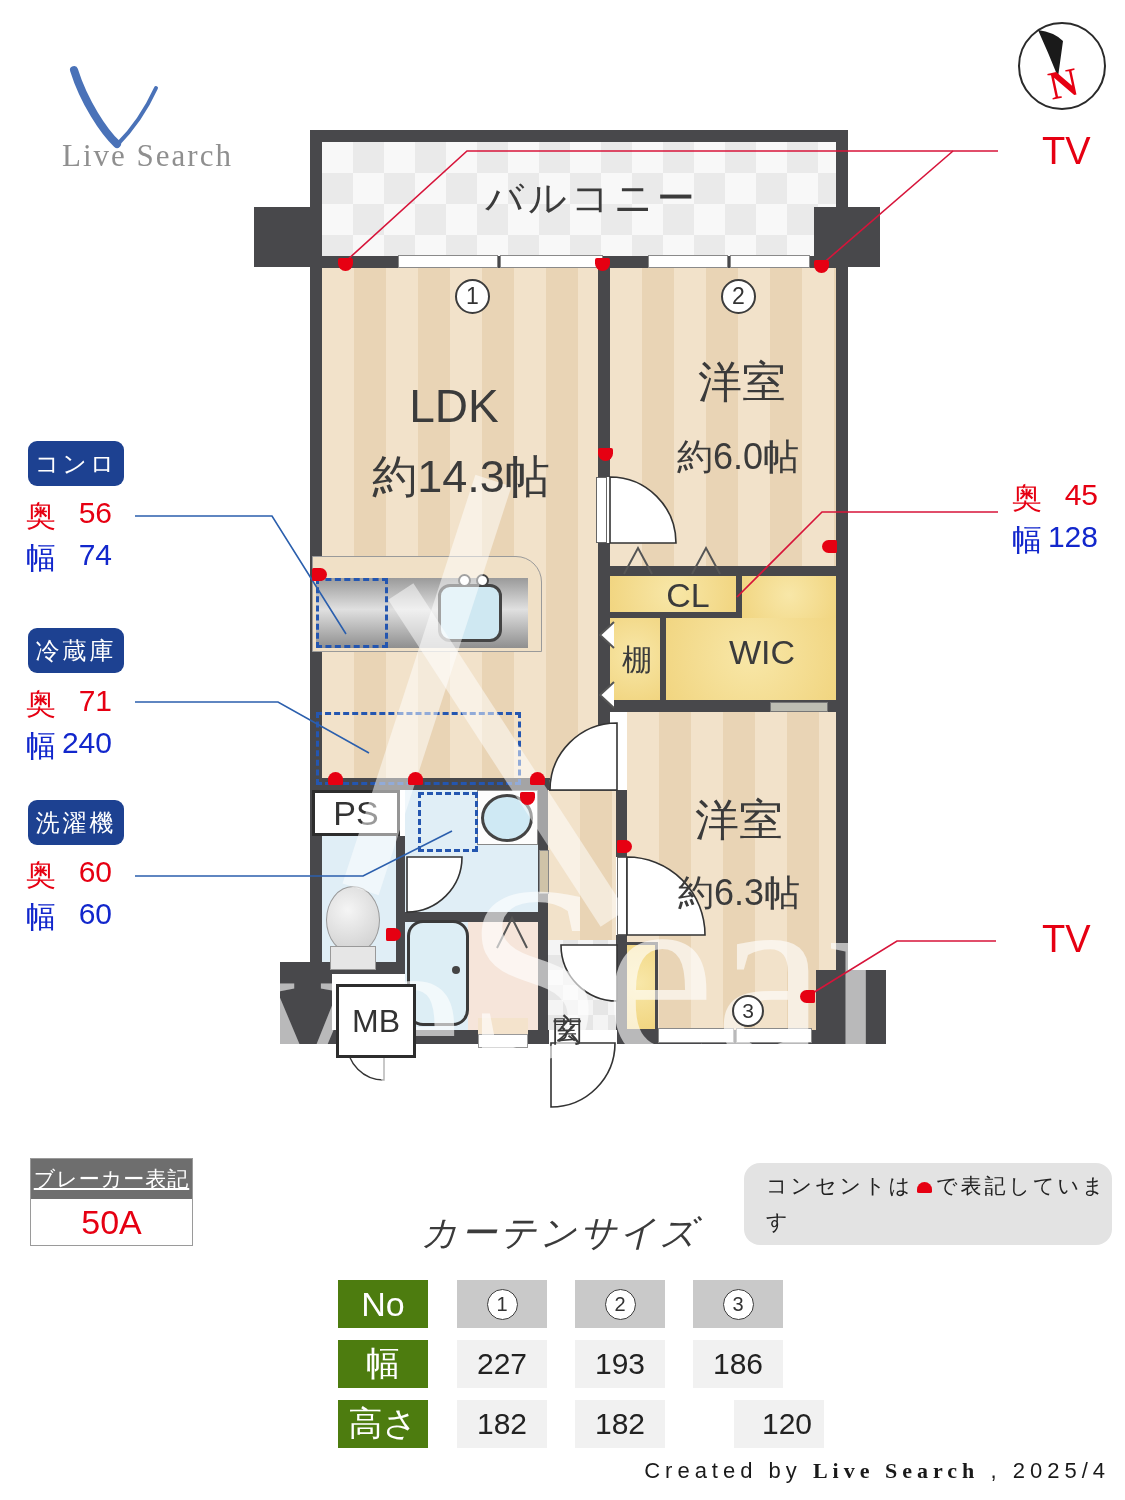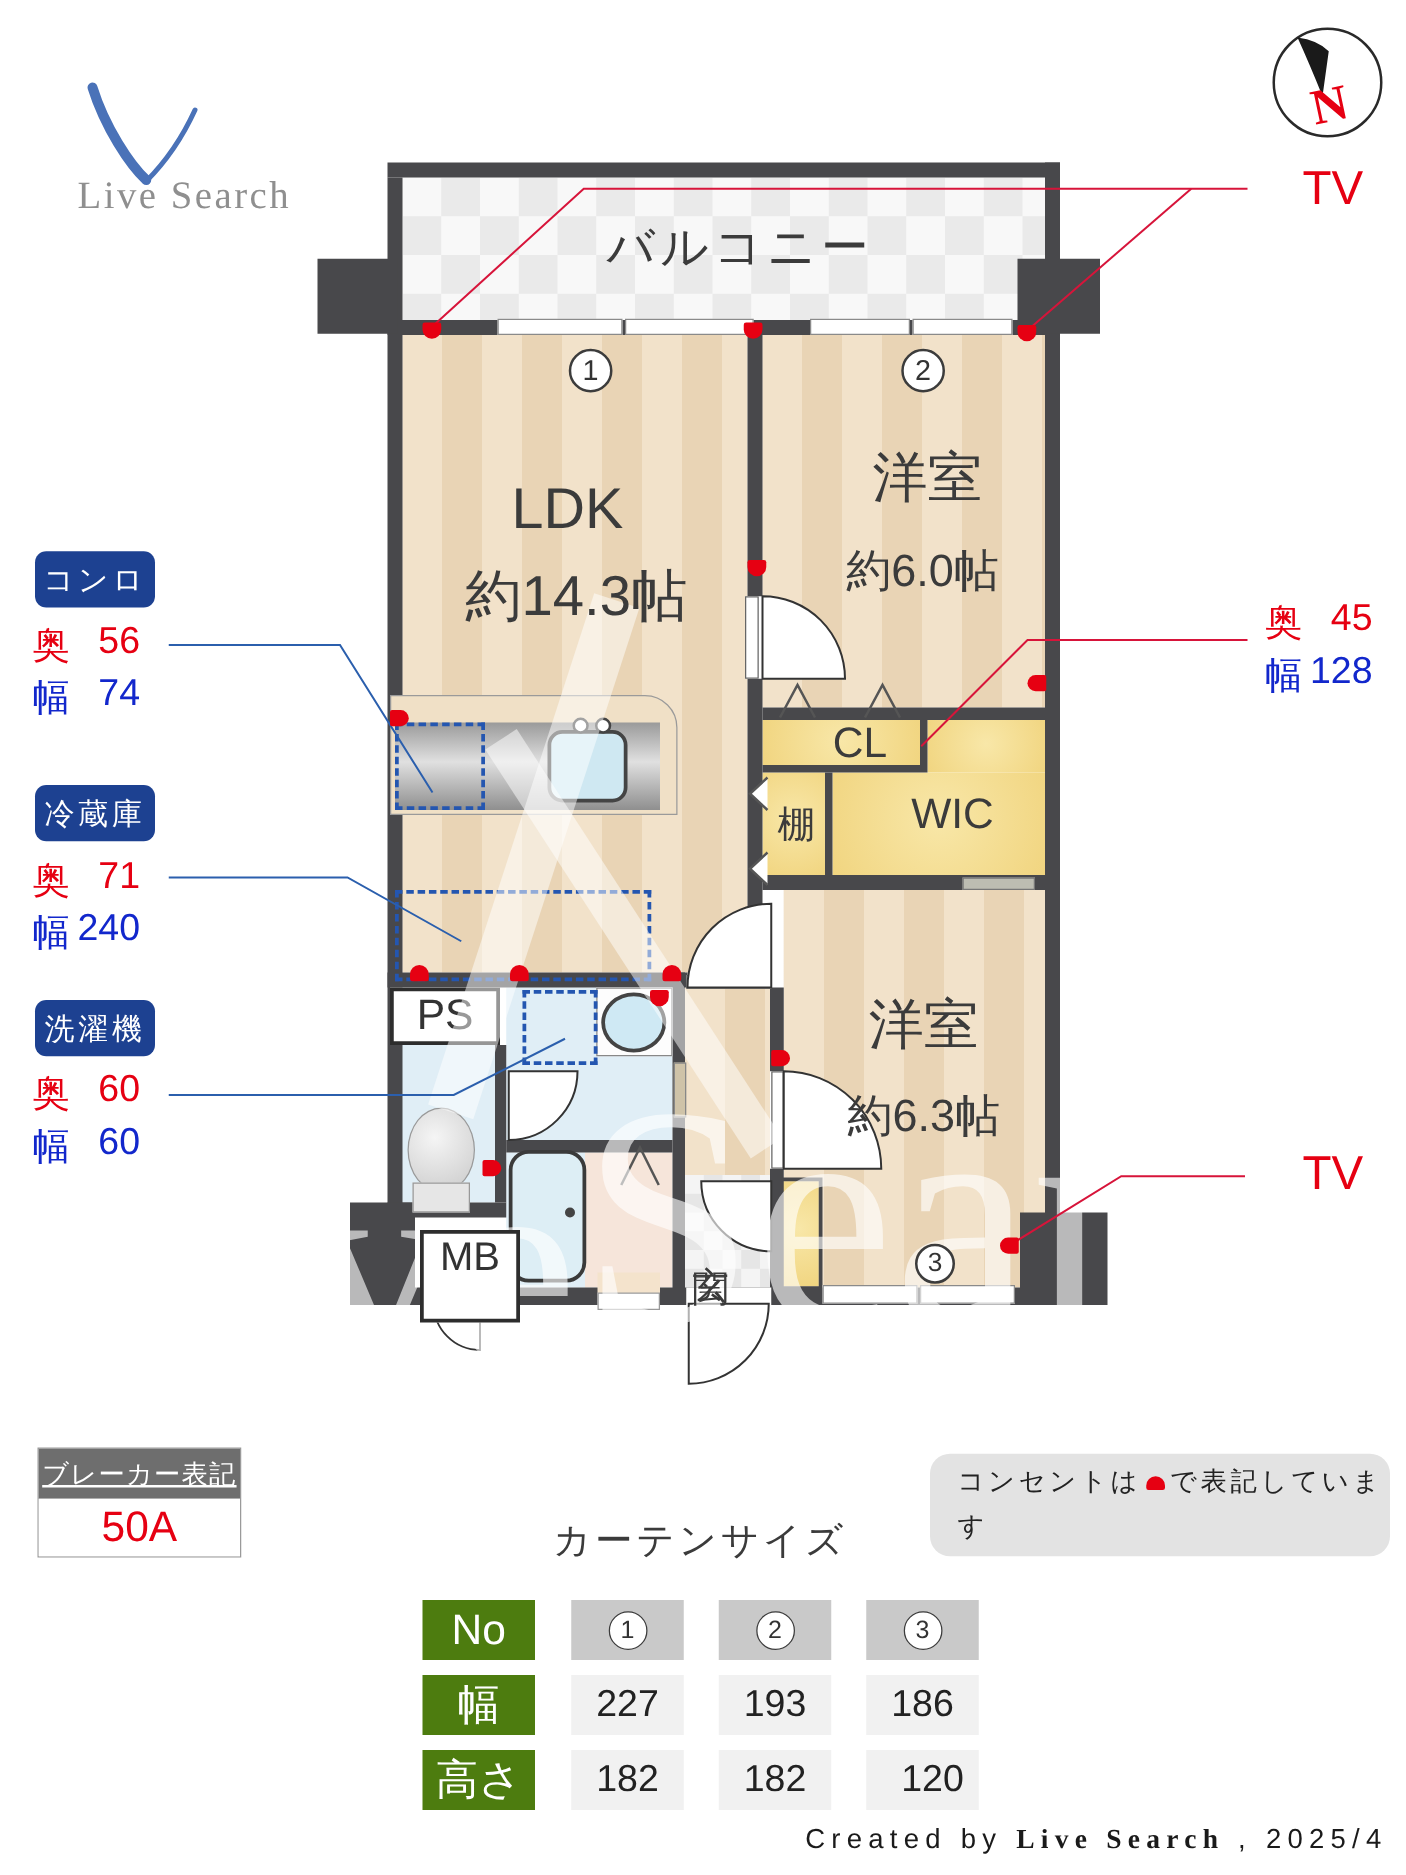--- a/index.html
+++ b/index.html
@@ -9,21 +9,21 @@
   .wall{position:absolute;background:#48484b;}
   .floor{position:absolute;}
   .stripes{background:repeating-linear-gradient(90deg,#f2e2ca 0 32px,#e9d4b5 32px 64px);}
   .yellow{background:radial-gradient(circle at 50% 45%,#f8e7a8,#f1d580);}
   .lblue{background:#e0eef6;}
   .pink{background:#f6e5da;}
   .checker{background-color:#f3f3f3;background-image:conic-gradient(#eaeaea 25%,#f8f8f8 0 50%,#eaeaea 0 75%,#f8f8f8 0);background-size:62px 62px;}
   .checker-sm{background-color:#efefef;background-image:conic-gradient(#e6e6e6 25%,#f4f4f4 0 50%,#e6e6e6 0 75%,#f4f4f4 0);background-size:30px 30px;}
   .window{position:absolute;background:#fff;border:1px solid #8a8a8a;box-sizing:border-box;}
   .whitebox{position:absolute;background:#fff;border:3px solid #2d2d2d;box-sizing:border-box;
-            display:flex;justify-content:center;}
+            display:flex;align-items:center;justify-content:center;}
   .dashedbox{position:absolute;border:3px dashed #2456b0;box-sizing:border-box;}
   .dot{position:absolute;width:15px;height:13px;background:#e60012;z-index:7;}
   .dot.up{border-radius:8px 8px 2px 2px;}
   .dot.down{border-radius:2px 2px 8px 8px;}
   .dot.left{border-radius:8px 2px 2px 8px;}
   .dot.right{border-radius:2px 8px 8px 2px;}
   .badge{position:absolute;width:96px;height:45px;background:#1d4191;color:#fff;border-radius:9px;
          display:flex;align-items:center;justify-content:center;font-size:24px;letter-spacing:3px;z-index:8;}
   .dimrow{position:absolute;width:86px;display:flex;justify-content:space-between;
           font-size:30px;font-weight:500;z-index:8;}
@@ -258,21 +258,21 @@
 
   <div class="abs" style="left:30px;top:1158px;width:163px;height:88px;border:1px solid #9a9a9a;box-sizing:border-box;z-index:8;">
     <div style="height:40px;background:#6e6e6e;color:#fff;font-size:21px;display:flex;align-items:center;justify-content:center;letter-spacing:1px;text-decoration:underline;">ブレーカー表記</div>
     <div style="height:46px;background:#fff;color:#e60012;font-size:34px;display:flex;align-items:center;justify-content:center;">50A</div>
   </div>
 
   <div class="notes">
     <div><span>コンセントは</span><span class="dome"></span><span>で表記しています</span></div>
   </div>
 
-  <div class="rlabel" style="left:560px;top:1233px;font-size:30px;letter-spacing:3px;">カーテンサイズ</div>
+  <div class="rlabel" style="left:560px;top:1233px;font-size:36px;letter-spacing:3px;font-style:italic;">カーテンサイズ</div>
 
   <div class="tcell thead" style="left:338px;top:1280px;width:90px;height:48px;">
       <span>No</span>
     </div>
   <div class="tcell tgray" style="left:457px;top:1280px;width:90px;height:48px;">
     <div class="circ" style="position:static;width:31px;height:31px;font-size:20px;border-width:1.5px;">
         <span>1</span>
       </div>
   </div>
   <div class="tcell tgray" style="left:575px;top:1280px;width:90px;height:48px;">
@@ -301,21 +301,21 @@
 
   <div class="tcell thead" style="left:338px;top:1400px;width:90px;height:48px;">
       <span>高さ</span>
     </div>
   <div class="tcell tlite" style="left:457px;top:1400px;width:90px;height:48px;">
       <span>182</span>
     </div>
   <div class="tcell tlite" style="left:575px;top:1400px;width:90px;height:48px;">
       <span>182</span>
     </div>
-  <div class="tcell tlite" style="left:693px;top:1400px;width:90px;height:48px;padding-left:16px;">
+  <div class="tcell tlite" style="left:734px;top:1400px;width:90px;height:48px;padding-left:16px;">
       <span>120</span>
     </div>
 
   <div class="abs" style="left:0;top:1458px;width:1110px;text-align:right;font-size:22px;letter-spacing:5px;color:#1a1a1a;z-index:8;">
     <span>Created by</span>
     <span class="serif" style="font-weight:bold;">Live Search</span>
     <span>, 2025/4</span>
   </div>
 
 </div>

